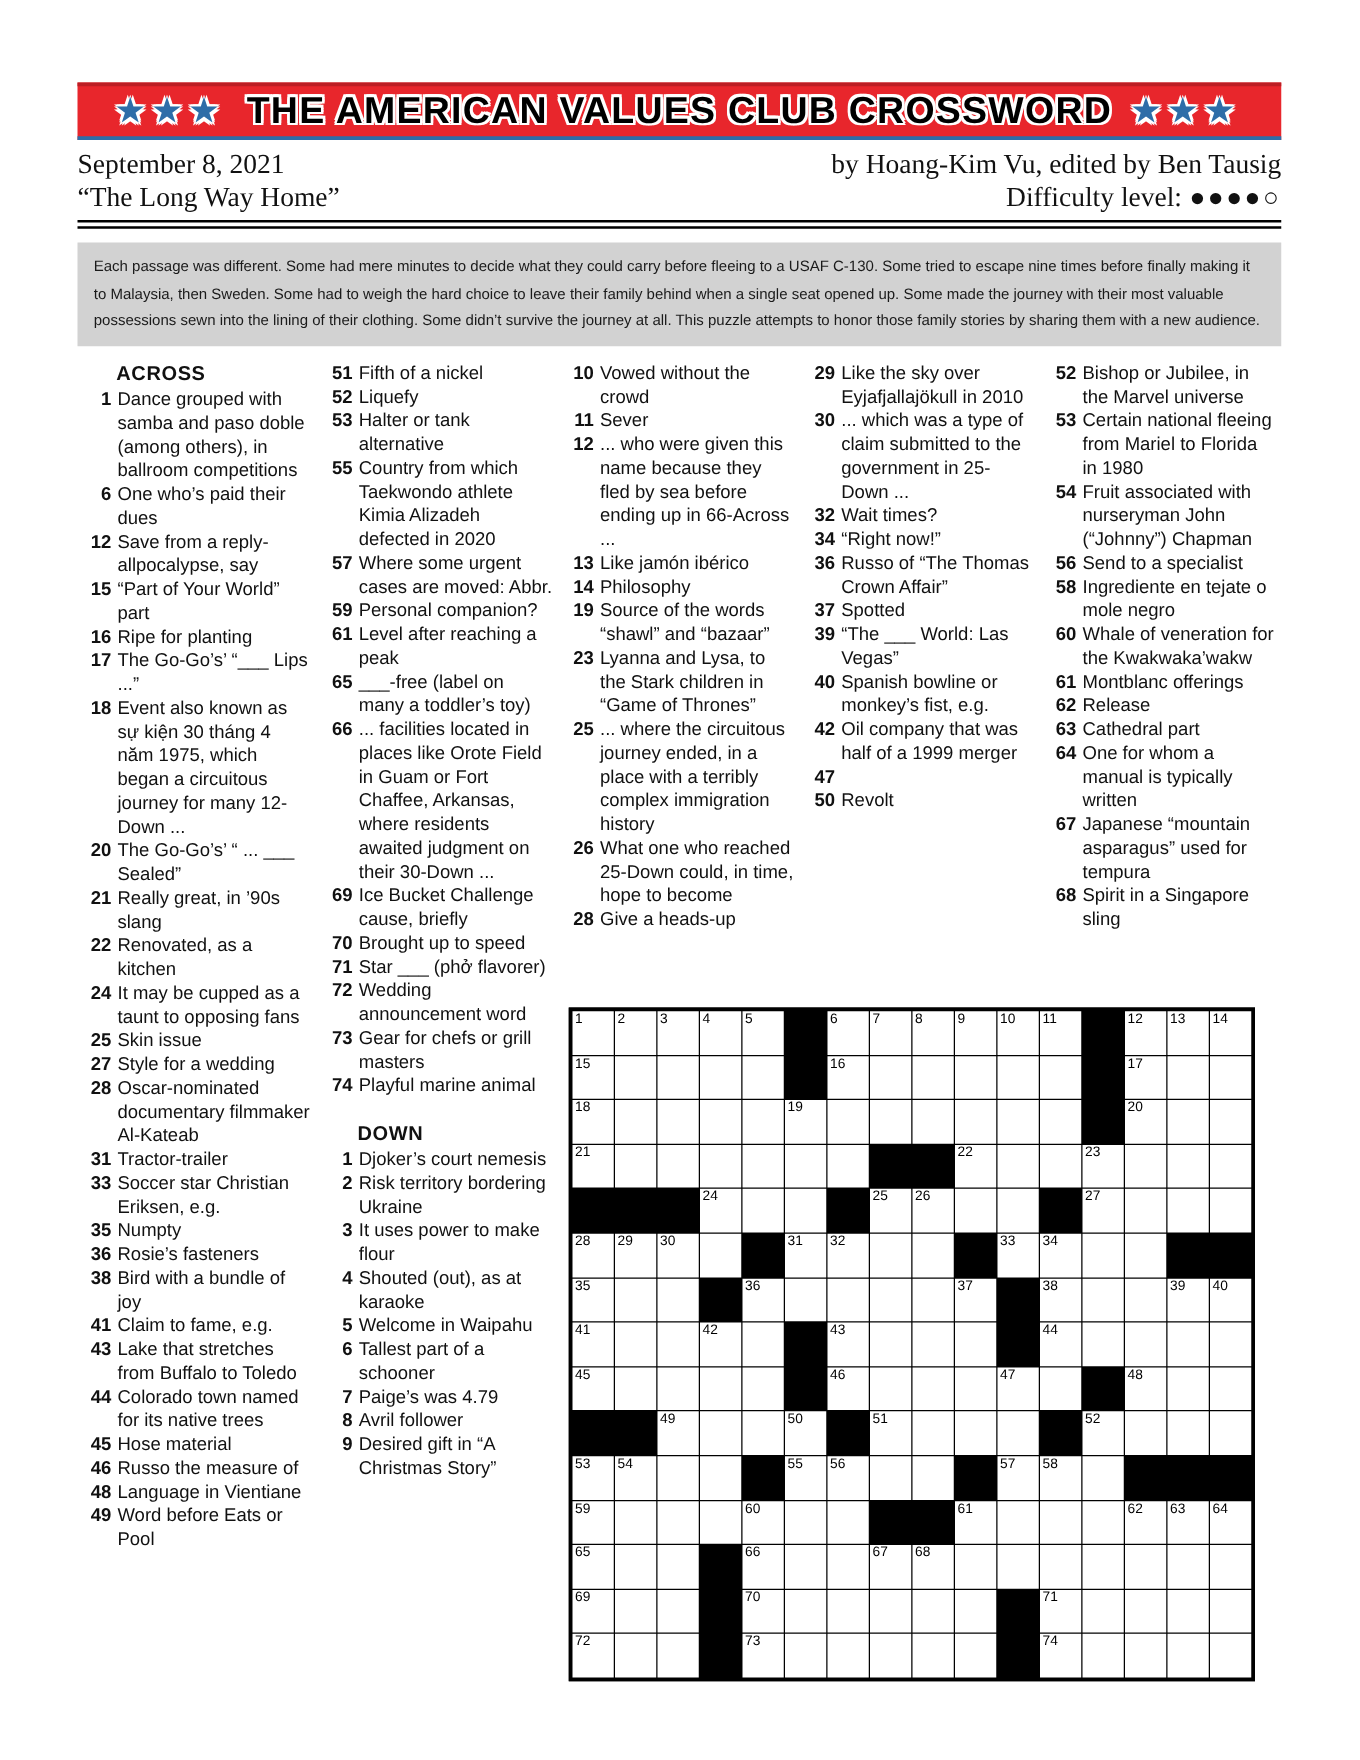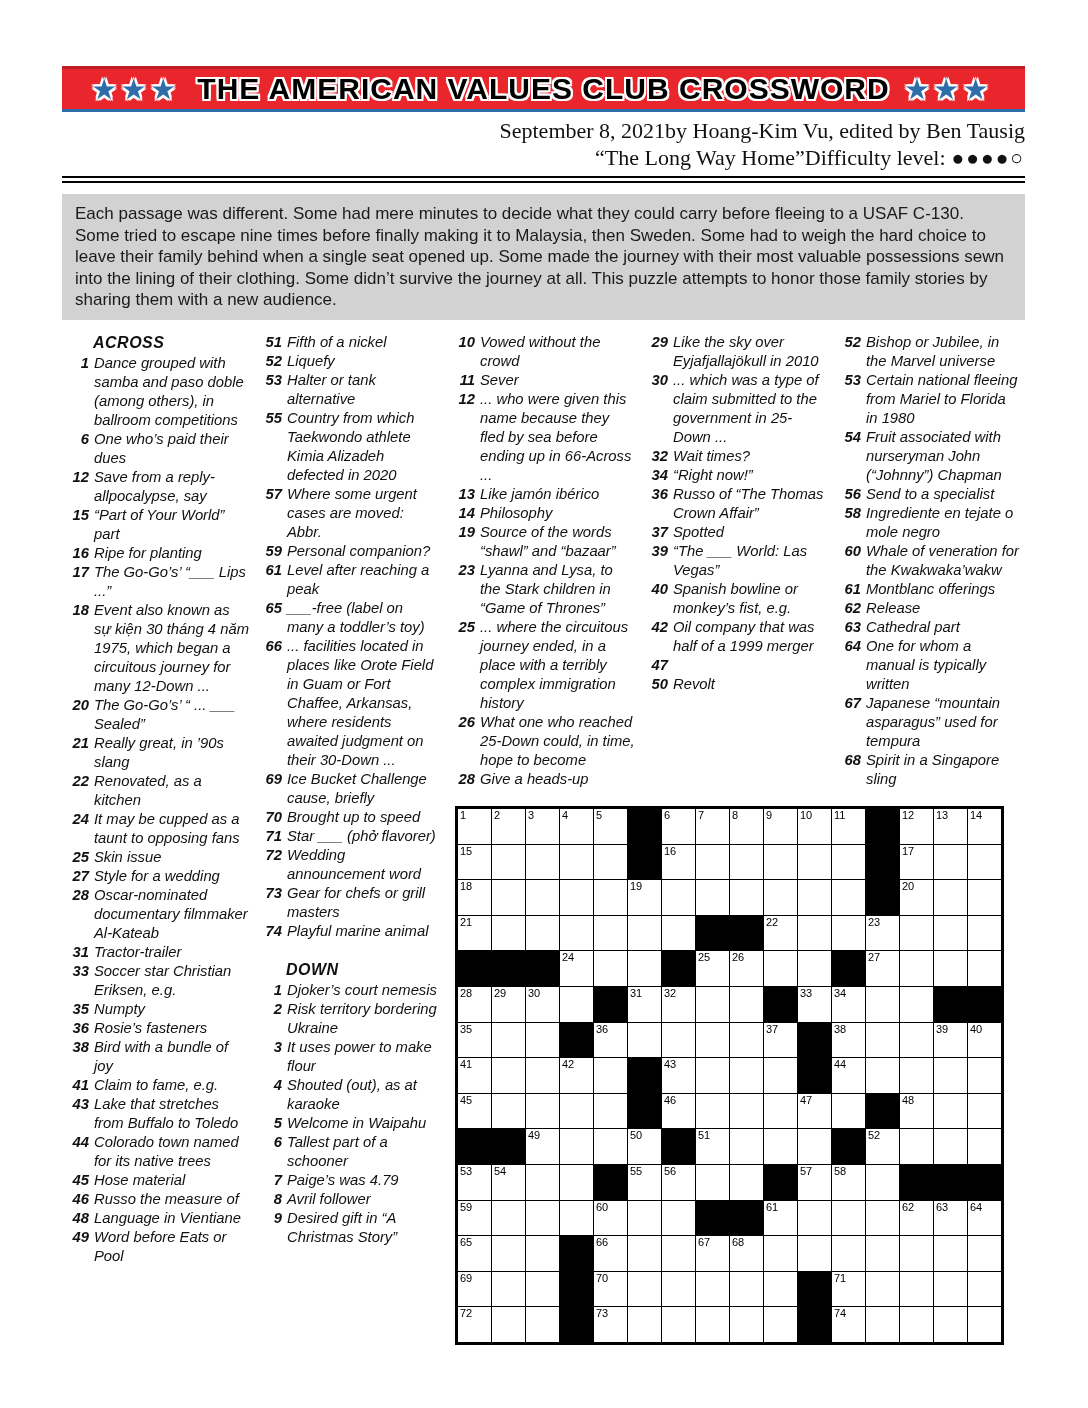--- a/index.html
+++ b/index.html
@@ -9,30 +9,30 @@
   
   .banner{margin-top:66px;height:40px;background:#E8262C;border-top:3px solid #BC1E24;border-bottom:3px solid #2E6DA8;
           display:flex;align-items:center;justify-content:center;gap:16px;}
   .banner .stars{font-size:25px;color:#2E6DA8;letter-spacing:7px;font-weight:bold;
       text-shadow:-2px -2px 0 #fff,2px -2px 0 #fff,-2px 2px 0 #fff,2px 2px 0 #fff,0 -2px 0 #fff,0 2px 0 #fff,-2px 0 0 #fff,2px 0 0 #fff;}
   .banner .title{font-size:30px;font-weight:bold;color:#000000;letter-spacing:1px;white-space:nowrap;
       text-shadow:-2px -2px 0 #fff,2px -2px 0 #fff,-2px 2px 0 #fff,2px 2px 0 #fff,0 -2px 0 #fff,0 2px 0 #fff,-2px 0 0 #fff,2px 0 0 #fff;}
 
   
   .meta{font-family:"Liberation Serif",serif;font-size:22px;margin-top:5px;line-height:27px;}
-  .meta-row{display:flex;justify-content:flex-end;align-items:baseline;}
+  .meta-row{display:flex;justify-content:space-between;align-items:baseline;}
   .difficulty{display:flex;align-items:center;gap:6px;}
   .dots{font-size:21px;letter-spacing:2px;position:relative;top:1px;}
   .rule{margin-top:5px;height:3px;border-top:2px solid #000;border-bottom:2px solid #000;}
 
   
-  .intro{margin-top:11px;background:#D2D2D2;padding:9px 13px;font-size:17px;line-height:21.5px;color:#1a1a1a;}
+  .intro{margin-top:11px;background:#D2D2D2;padding:9px 13px;font-size:12px;line-height:21.5px;color:#1a1a1a;}
 
   
-  .clues{margin-top:13px;display:flex;font-style:italic;}
+  .clues{margin-top:13px;display:flex;}
   .clue-col{width:193px;flex:none;}
   .clue-heading{font-weight:bold;font-size:16px;margin-left:31px;letter-spacing:.5px;line-height:19px;margin-bottom:2px;}
   .clue-heading.gap{margin-top:19px;}
   .clue{display:flex;font-size:14.8px;line-height:19px;}
   .clue .num{flex:none;width:27px;text-align:right;font-weight:bold;padding-right:5px;}
   .clue .txt{flex:1;padding-right:6px;}
 
   
   .grid{position:absolute;left:455px;top:806px;z-index:5;background:#000;border:3px solid #000;
         display:grid;grid-template-columns:repeat(16,33px);grid-auto-rows:34.6px;gap:1px;}

